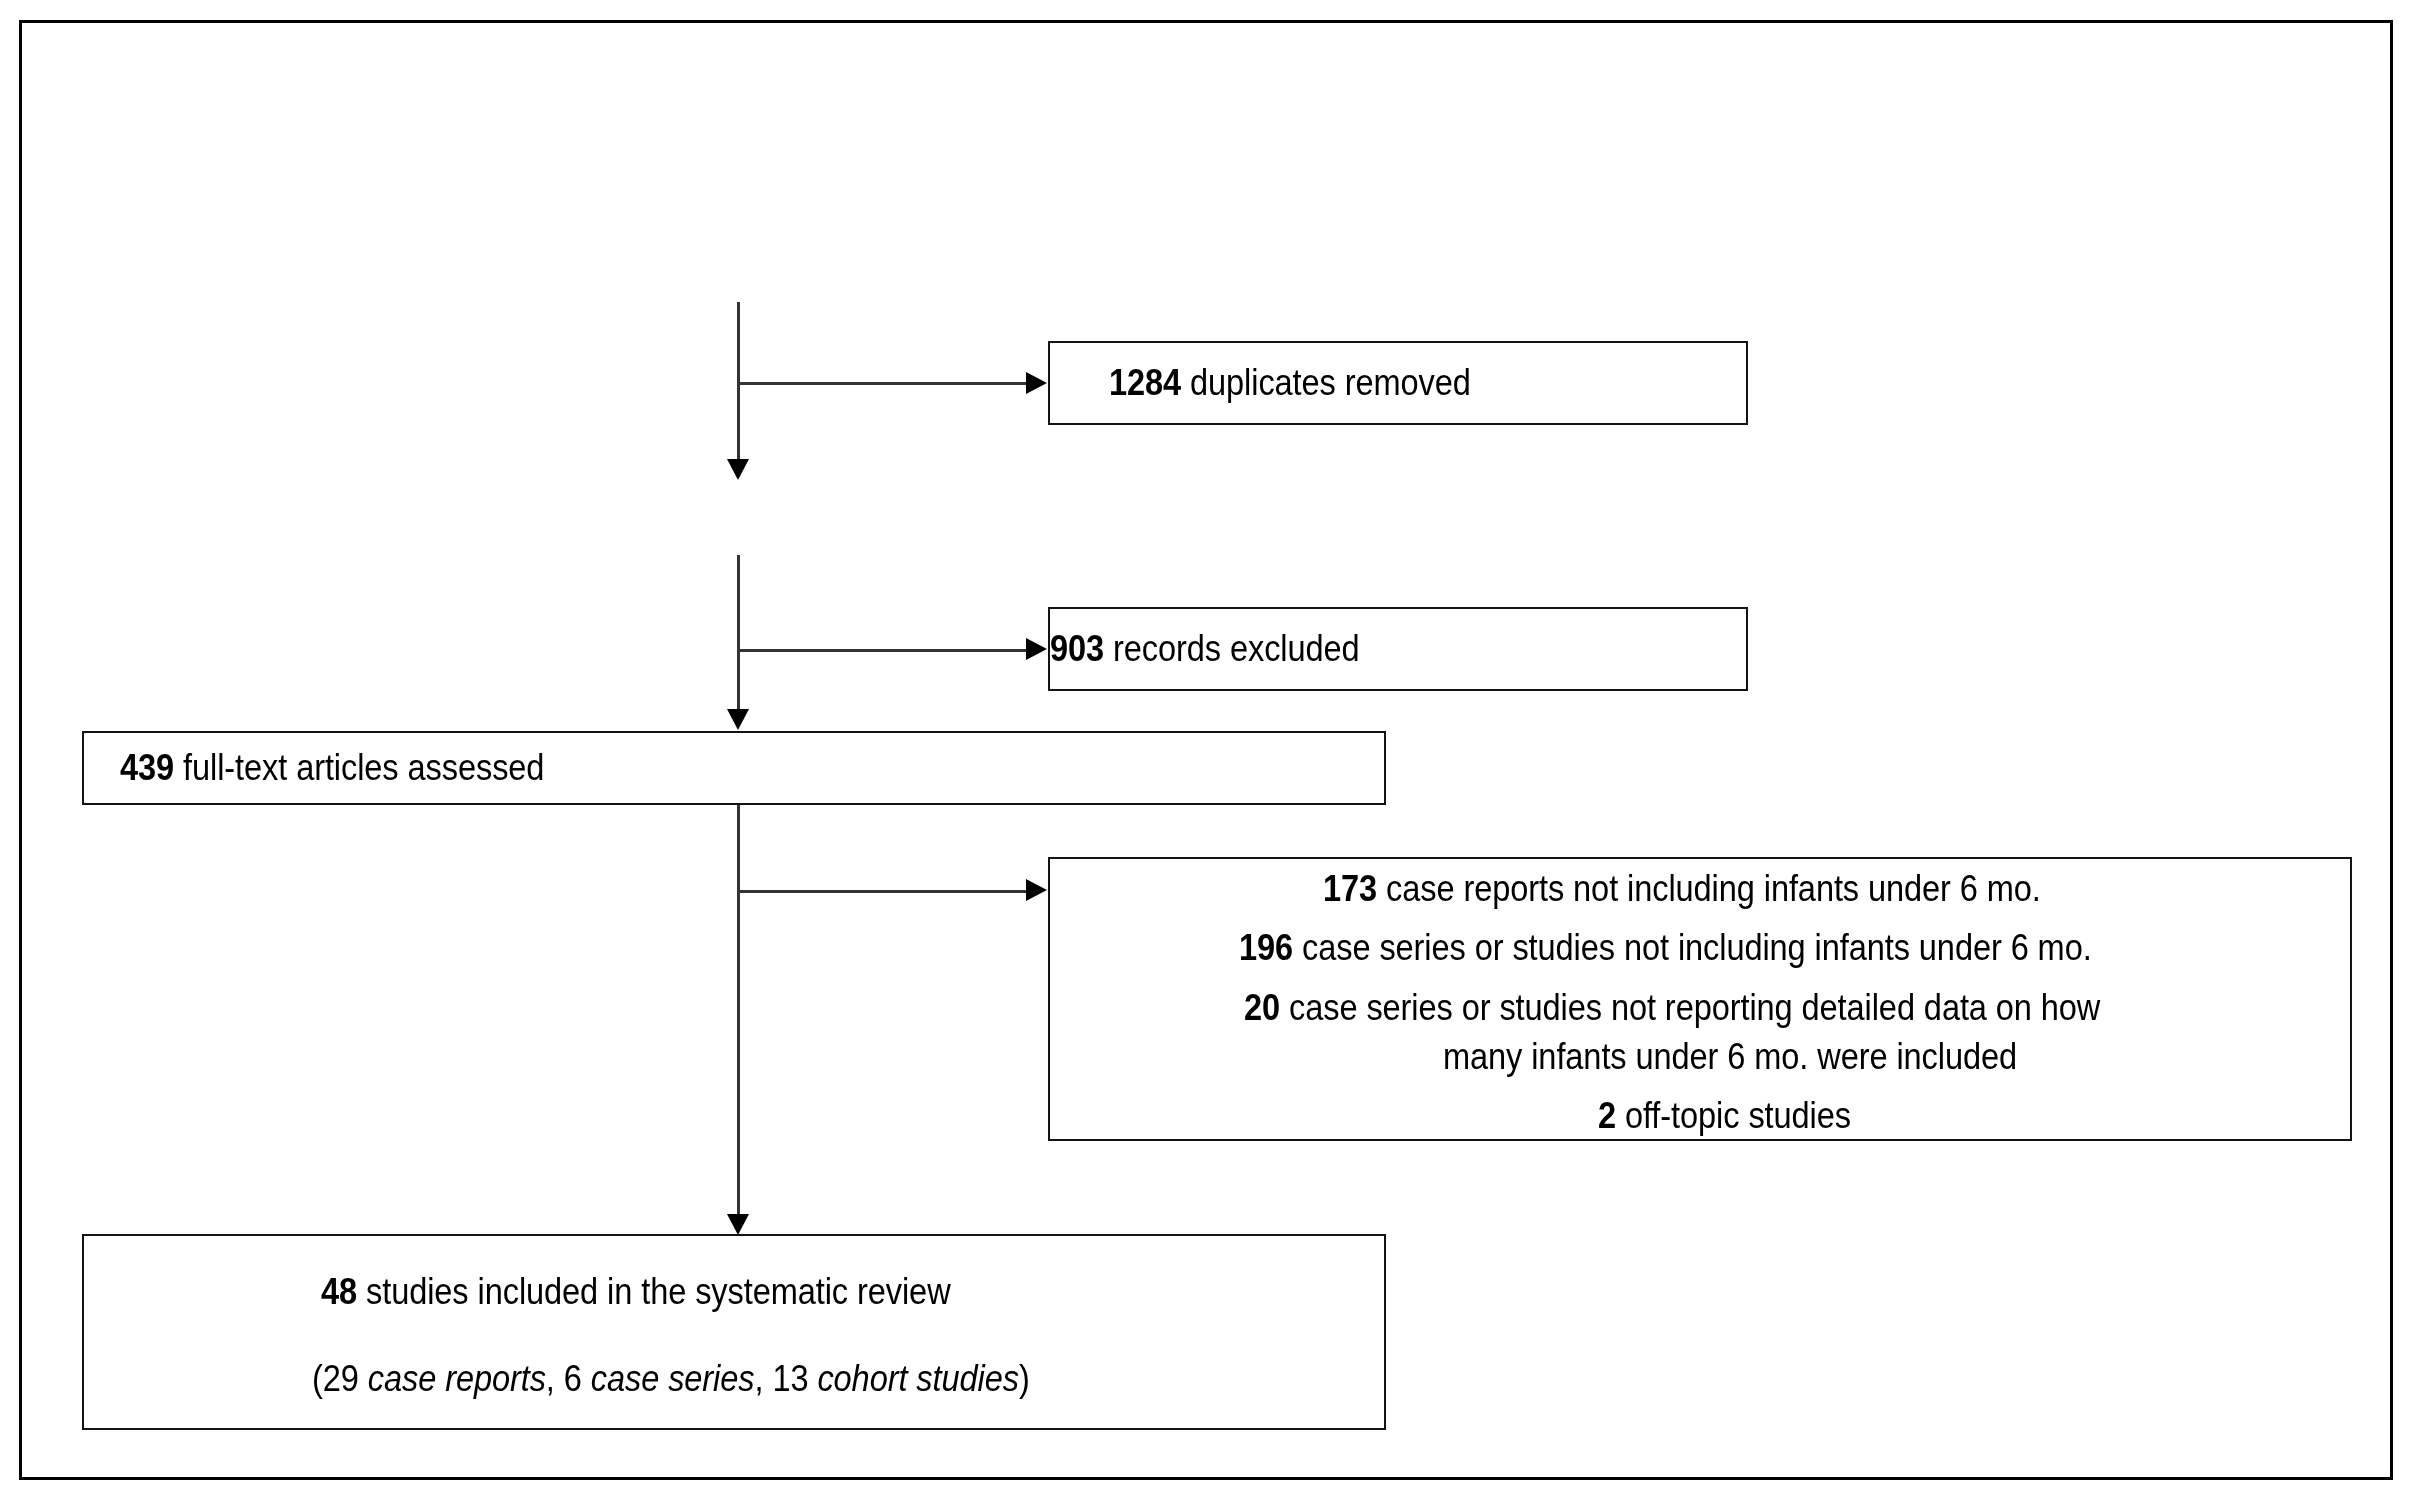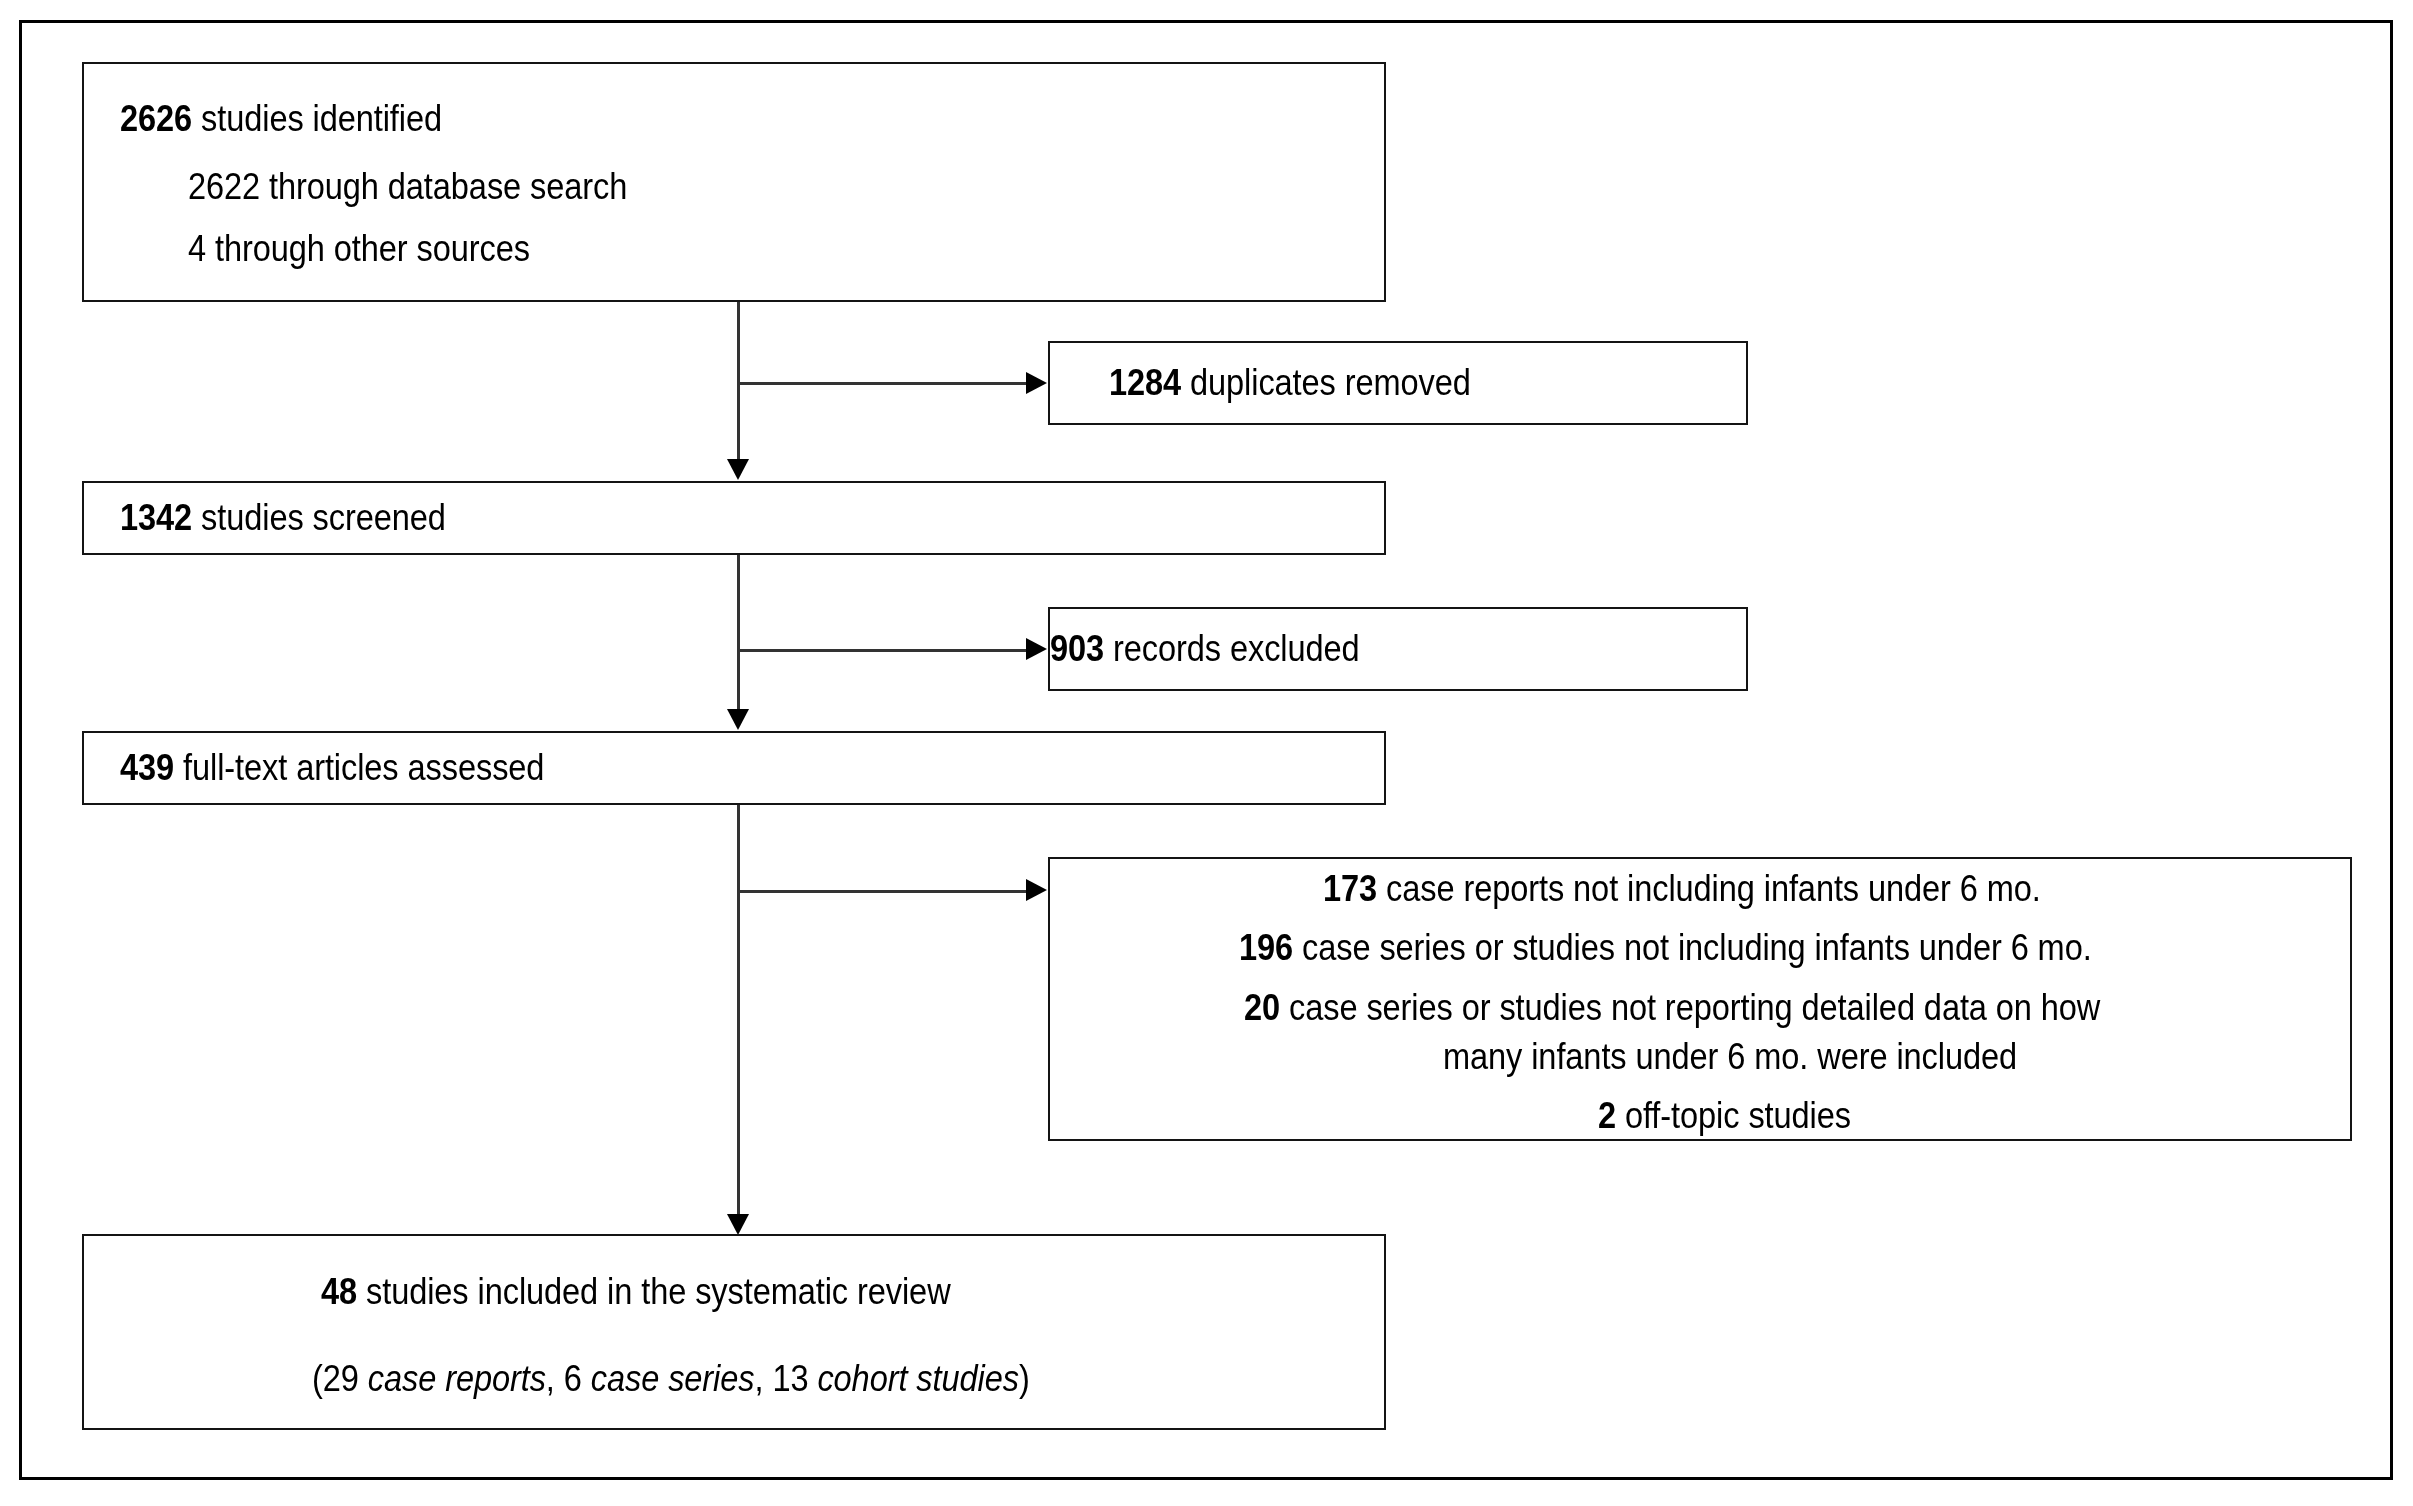--- a/index.html
+++ b/index.html
@@ -136,33 +136,25 @@
 
   <div class="hline" style="left:737px; top:649px; width:290px;"></div>
   <div class="arrow-right" style="left:1026px; top:638px;"></div>
 
   <div class="vline" style="left:737px; top:805px; height:411px;"></div>
   <div class="arrow-down" style="left:727px; top:1214px;"></div>
 
   <div class="hline" style="left:737px; top:890px; width:290px;"></div>
   <div class="arrow-right" style="left:1026px; top:879px;"></div>
 
-  <div class="node" id="box-identified">
-    <span class="node-line l1"><span class="num">2626</span><span> studies identified</span></span>
-    <span class="node-line l2"><span>2622</span><span> through database search</span></span>
-    <span class="node-line l3"><span>4</span><span> through other sources</span></span>
-  </div>
 
   <div class="node" id="box-duplicates">
     <span class="node-line"><span class="num">1284</span><span> duplicates removed</span></span>
   </div>
 
-  <div class="node" id="box-screened">
-    <span class="node-line"><span class="num">1342</span><span> studies screened</span></span>
-  </div>
 
   <div class="node" id="box-excluded">
     <span class="node-line"><span class="num">903</span><span> records excluded</span></span>
   </div>
 
   <div class="node" id="box-fulltext">
     <span class="node-line"><span class="num">439</span><span> full-text articles assessed</span></span>
   </div>
 
   <div class="node" id="box-reasons">

